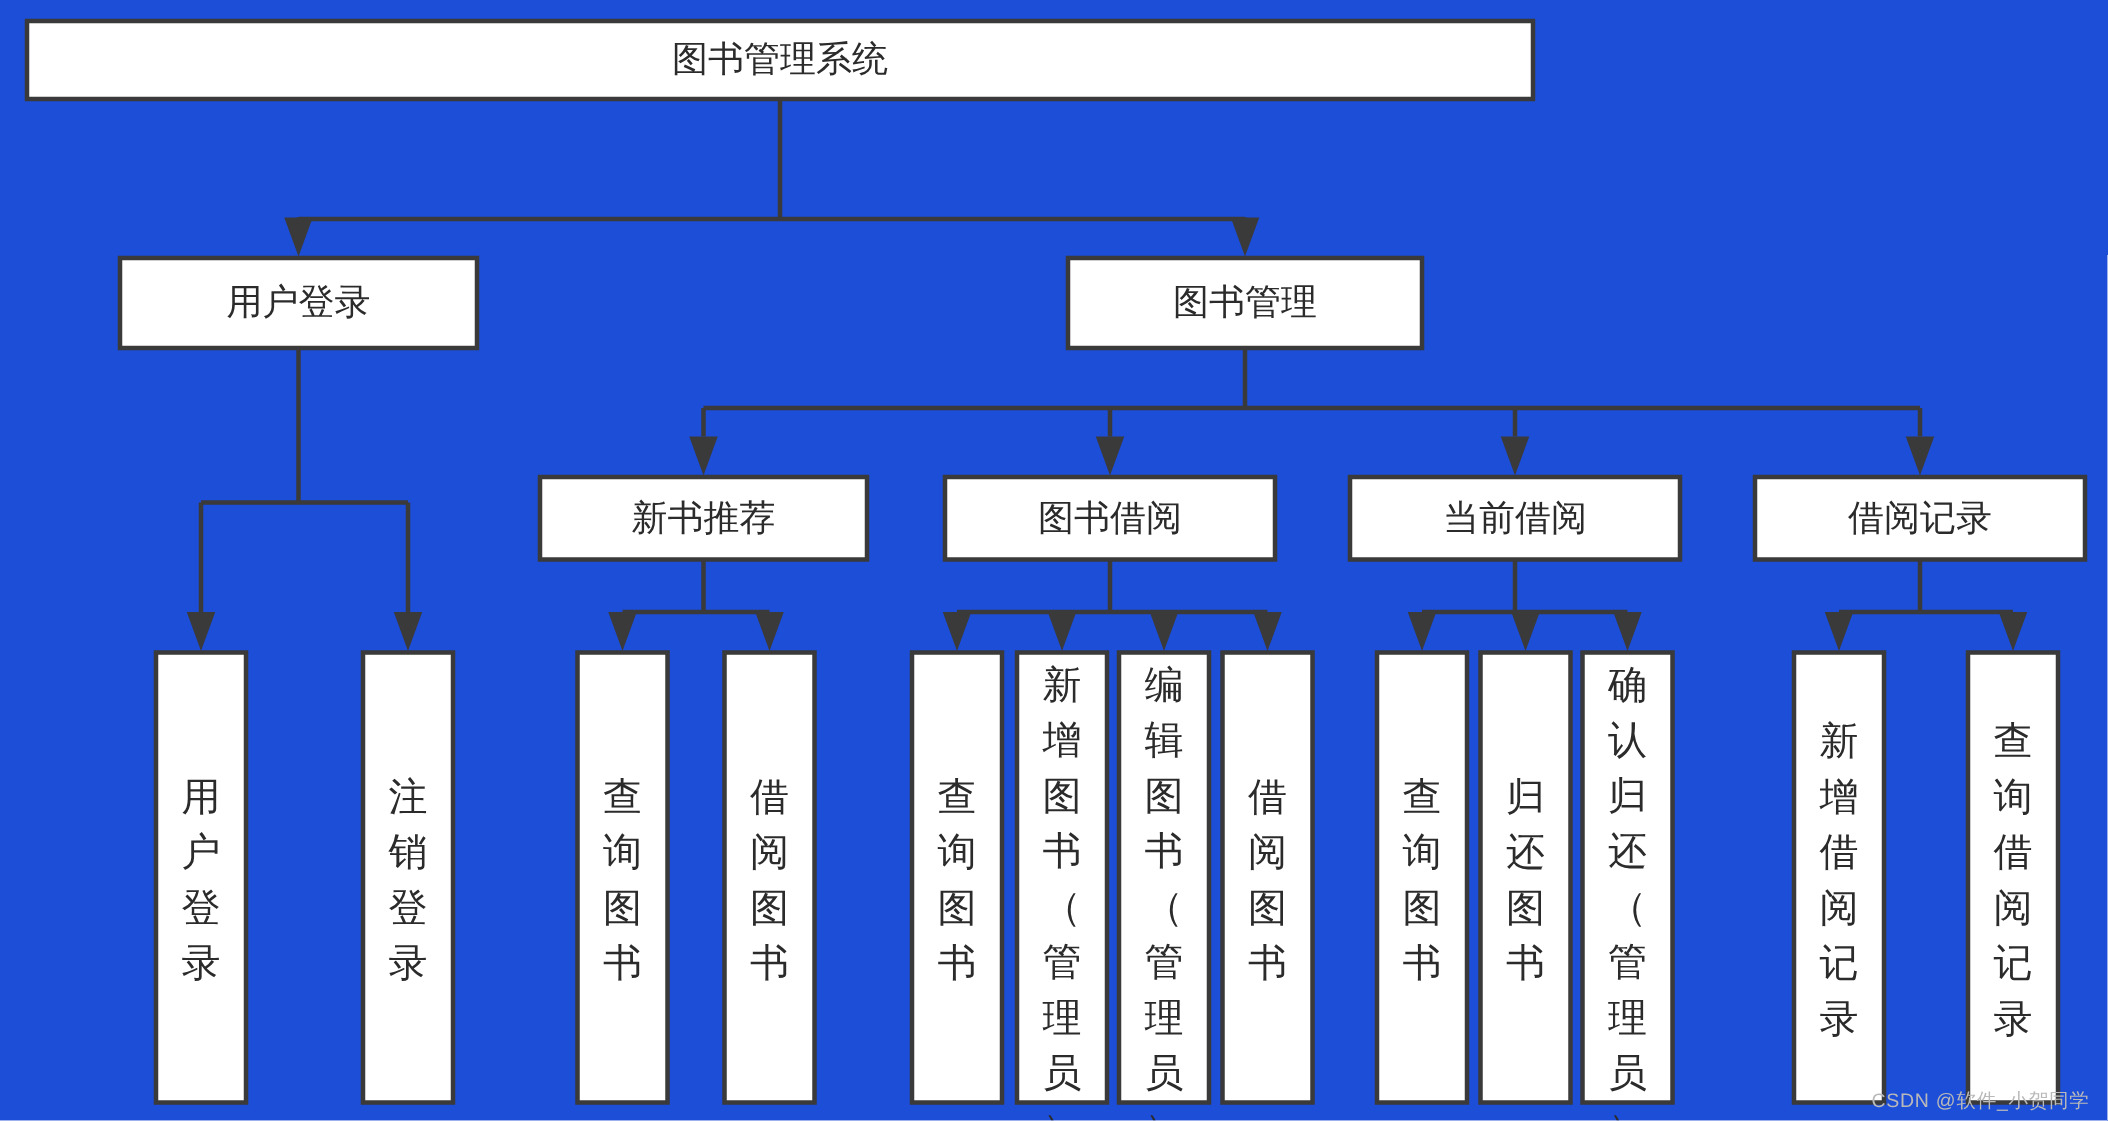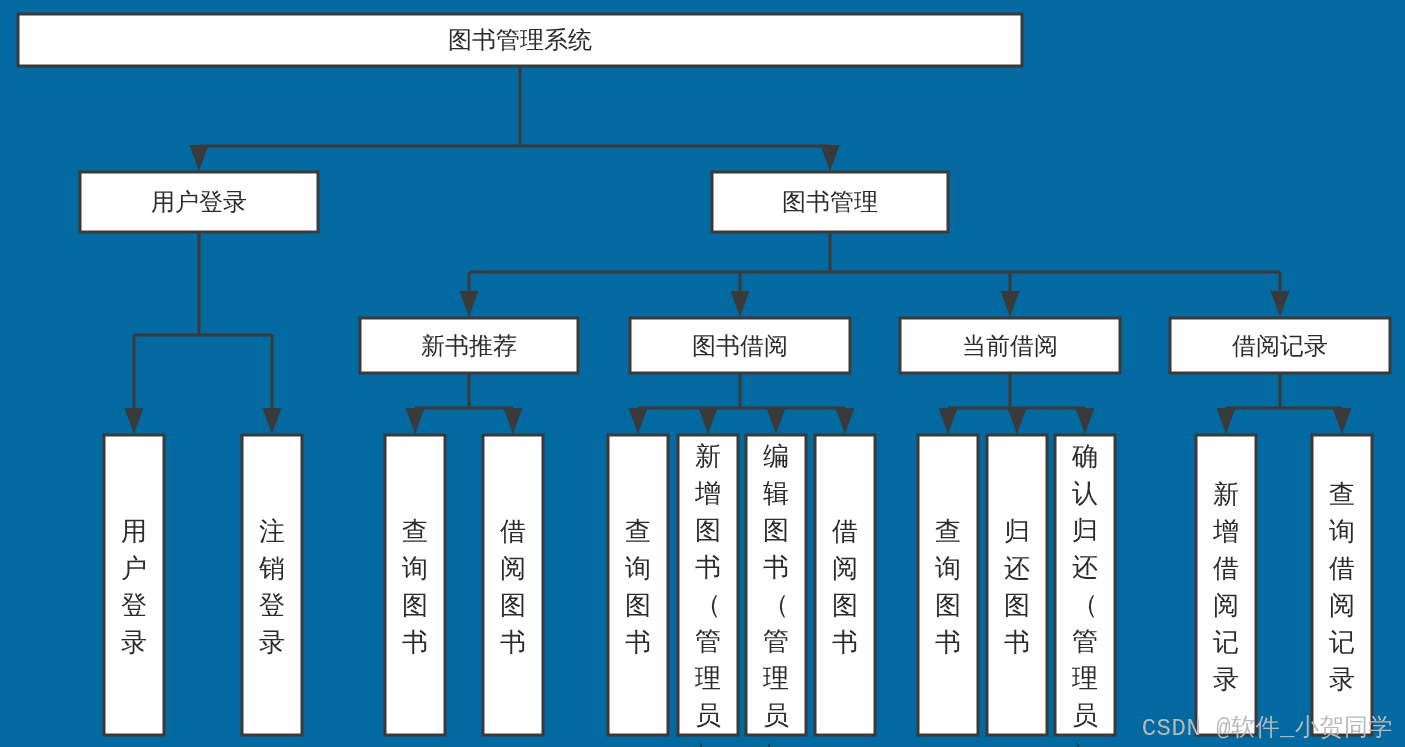--- a/index.html
+++ b/index.html
@@ -8,21 +8,21 @@
     padding: 0;
     background: #ffffff;
   }
   body {
     font-family: "DejaVu Sans", "Liberation Sans", sans-serif;
   }
   #diagram-root {
     position: relative;
     width: 1405px;
     height: 747px;
-    background: #0369a1;
+    background: #1d4ed8;
     overflow: hidden;
   }
   svg.diagram-canvas {
     position: absolute;
     left: 0;
     top: 0;
     width: 1405px;
     height: 747px;
     display: block;
   }
@@ -51,22 +51,22 @@
   .node-label-v {
     font-family: "DejaVu Sans", "Liberation Sans", sans-serif;
     font-size: 26px;
     fill: #2b2b2b;
     text-anchor: middle;
   }
   .watermark {
     position: absolute;
     right: 12px;
     bottom: 4px;
-    font-family: Liberation Mono, monospace;
-    font-size: 24px;
+    font-family: Liberation Sans, sans-serif;
+    font-size: 13px;
     color: #b9b9b9;
     letter-spacing: 0.5px;
     white-space: nowrap;
     pointer-events: none;
   }
 </style>
 </head>
 <body>
 
 <div id="diagram-root">

